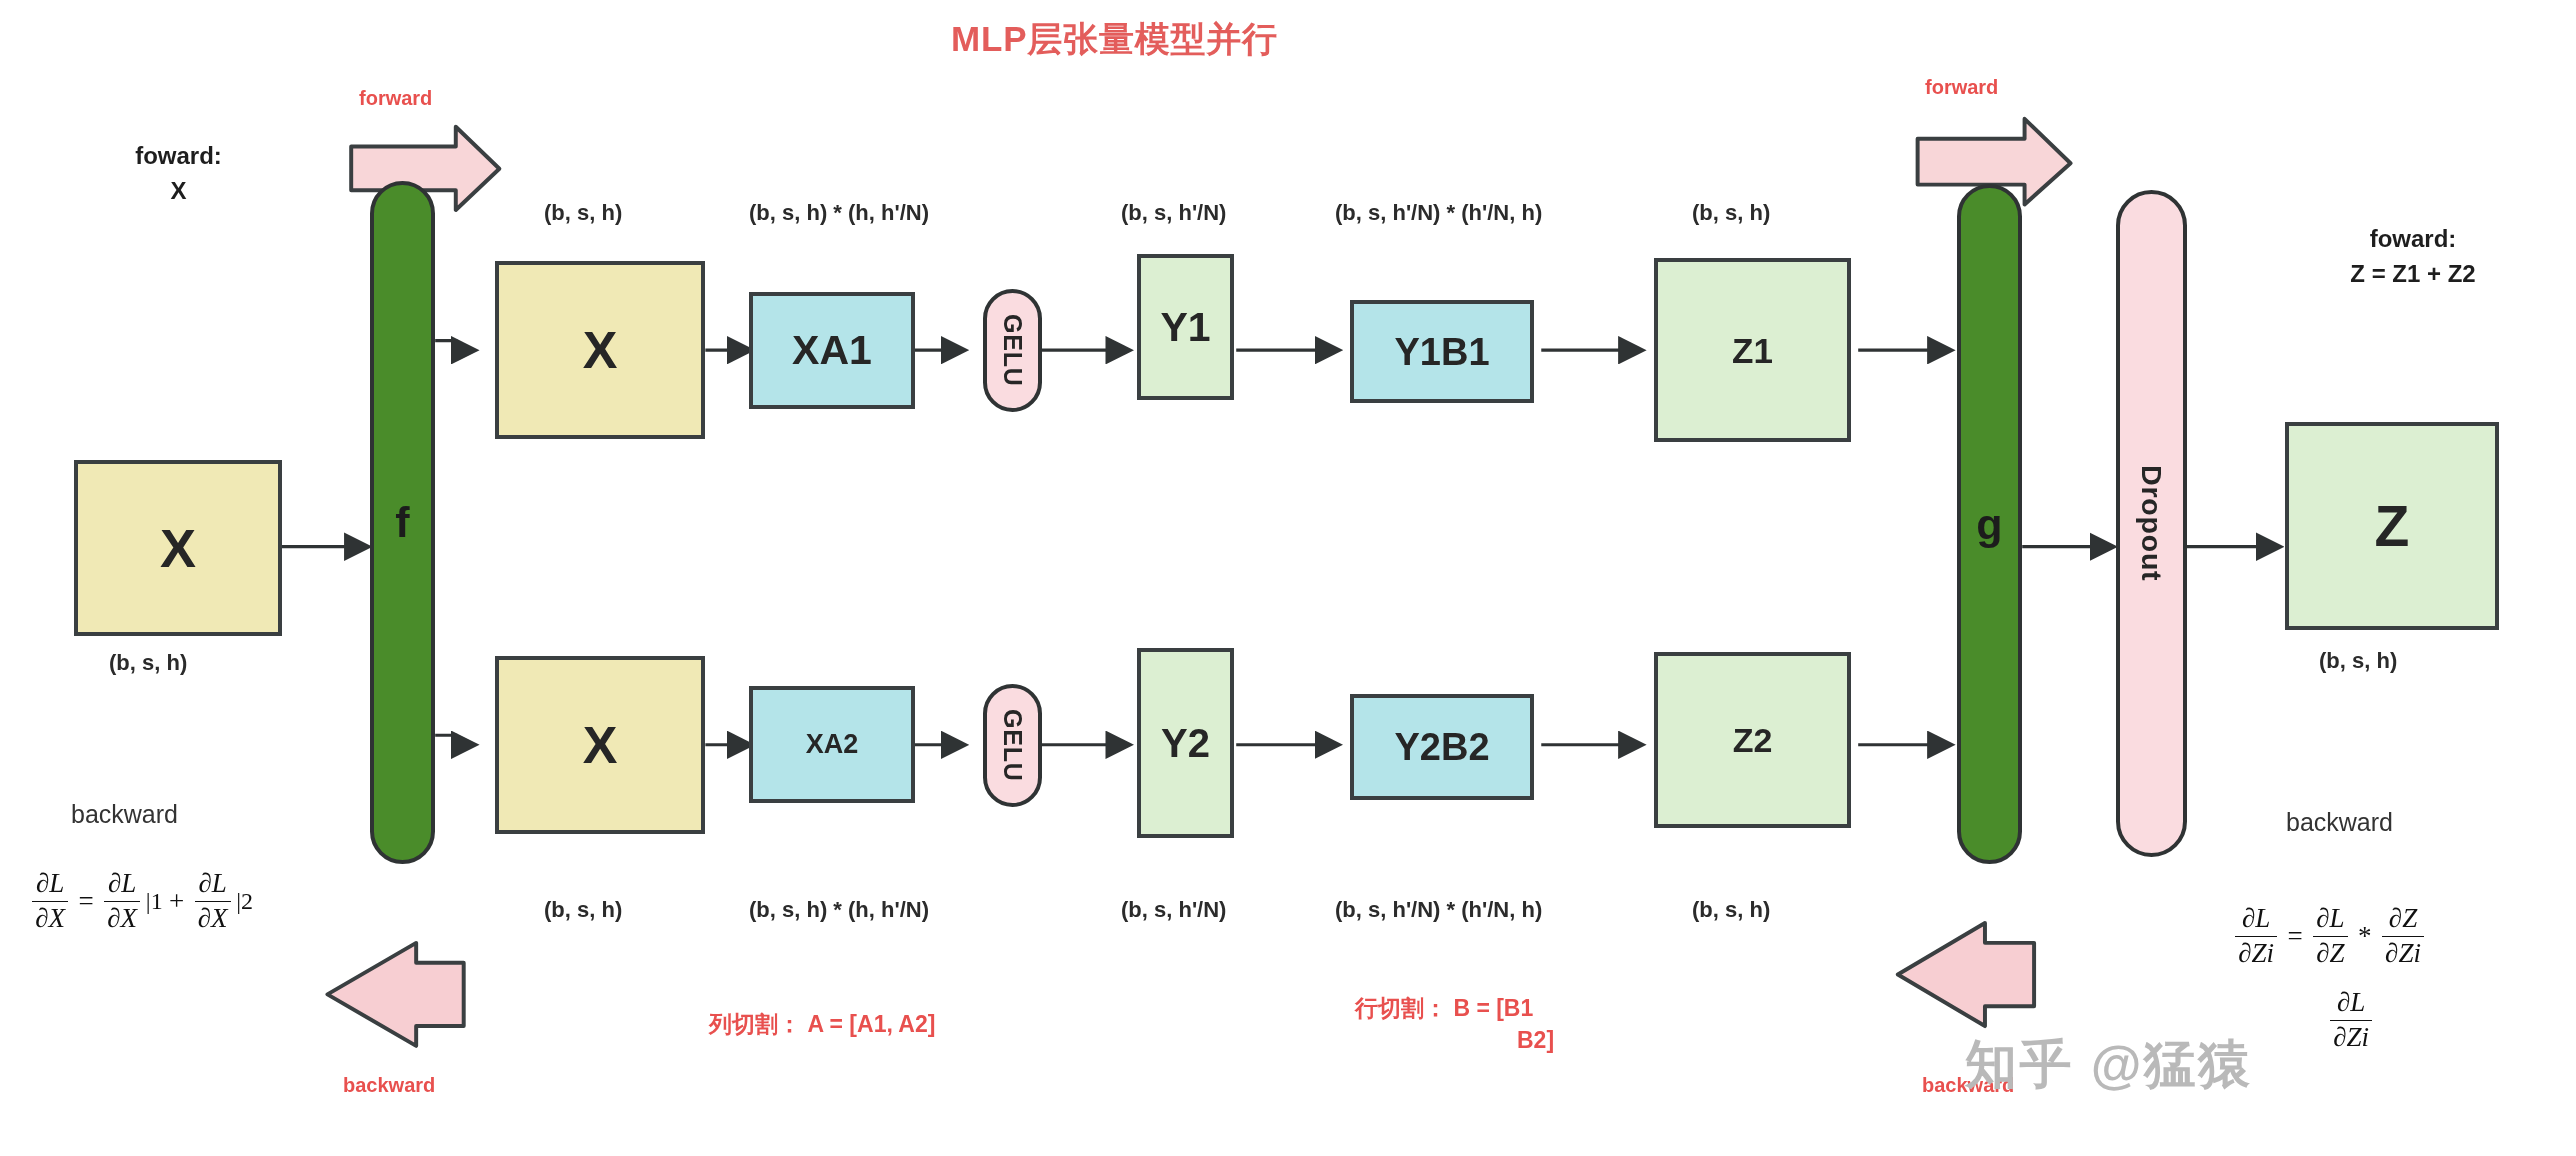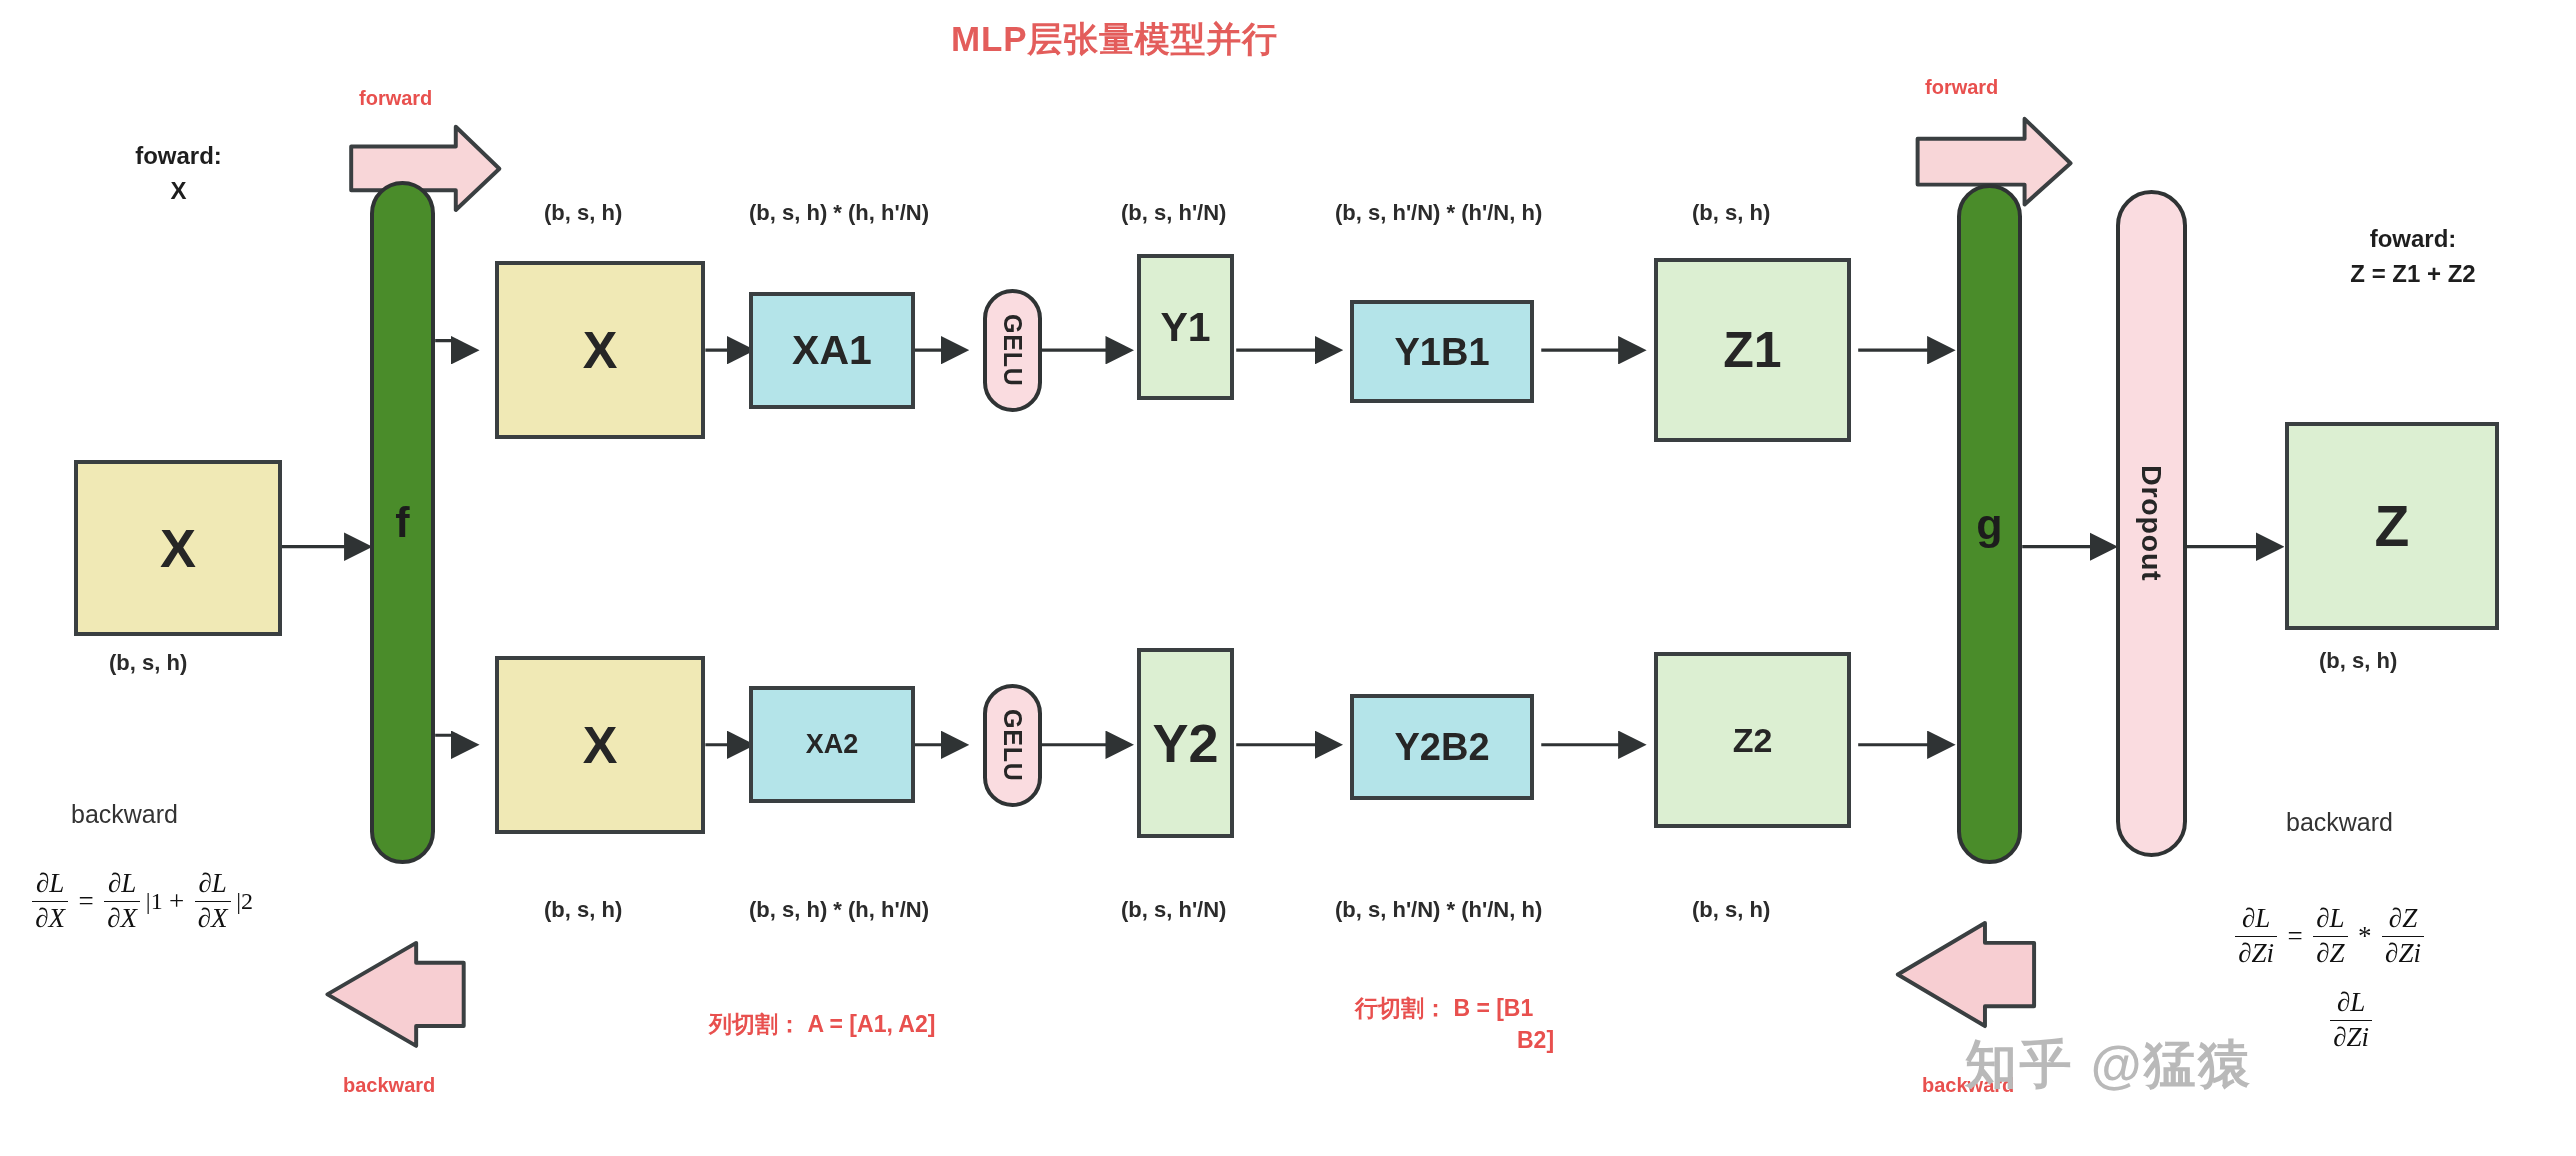--- a/index.html
+++ b/index.html
@@ -276,34 +276,34 @@
   <div class="abs pill pinkpill" style="left:971px; top:289px; width:59px; height:123px; font-size:25px;">
     <span class="vtext">GELU</span>
   </div>
 
   <div class="abs node green" style="left:1125px; top:254px; width:97px; height:146px; font-size:41px;">Y1</div>
   <div class="abs lbl" style="left:1109px; top:200px;">(b, s,  h'/N)</div>
 
   <div class="abs node cyan" style="left:1338px; top:300px; width:184px; height:103px; font-size:38px;">Y1B1</div>
   <div class="abs lbl" style="left:1323px; top:200px;">(b, s, h'/N) * (h'/N, h)</div>
 
-  <div class="abs node green" style="left:1642px; top:258px; width:197px; height:184px; font-size:50px;">Z1</div>
+  <div class="abs node green" style="left:1642px; top:258px; width:197px; height:184px; font-size:35px;">Z1</div>
   <div class="abs lbl" style="left:1680px; top:200px;">(b, s, h)</div>
 
   <div class="abs node yellow" style="left:483px; top:656px; width:210px; height:178px; font-size:52px;">X</div>
   <div class="abs lbl" style="left:532px; top:897px;">(b, s, h)</div>
 
   <div class="abs node cyan" style="left:737px; top:686px; width:166px; height:117px; font-size:27px;">XA2</div>
   <div class="abs lbl" style="left:737px; top:897px;">(b, s, h) * (h, h'/N)</div>
 
   <div class="abs pill pinkpill" style="left:971px; top:684px; width:59px; height:123px; font-size:25px;">
     <span class="vtext">GELU</span>
   </div>
 
-  <div class="abs node green" style="left:1125px; top:648px; width:97px; height:190px; font-size:54px;">Y2</div>
+  <div class="abs node green" style="left:1125px; top:648px; width:97px; height:190px; font-size:40px;">Y2</div>
   <div class="abs lbl" style="left:1109px; top:897px;">(b, s,  h'/N)</div>
 
   <div class="abs node cyan" style="left:1338px; top:694px; width:184px; height:106px; font-size:38px;">Y2B2</div>
   <div class="abs lbl" style="left:1323px; top:897px;">(b, s, h'/N) * (h'/N, h)</div>
 
   <div class="abs node green" style="left:1642px; top:652px; width:197px; height:176px; font-size:34px;">Z2</div>
   <div class="abs lbl" style="left:1680px; top:897px;">(b, s, h)</div>
 
   <div class="abs pill fg" style="left:1945px; top:184px; width:65px; height:680px; font-size:43px;">g</div>
 

